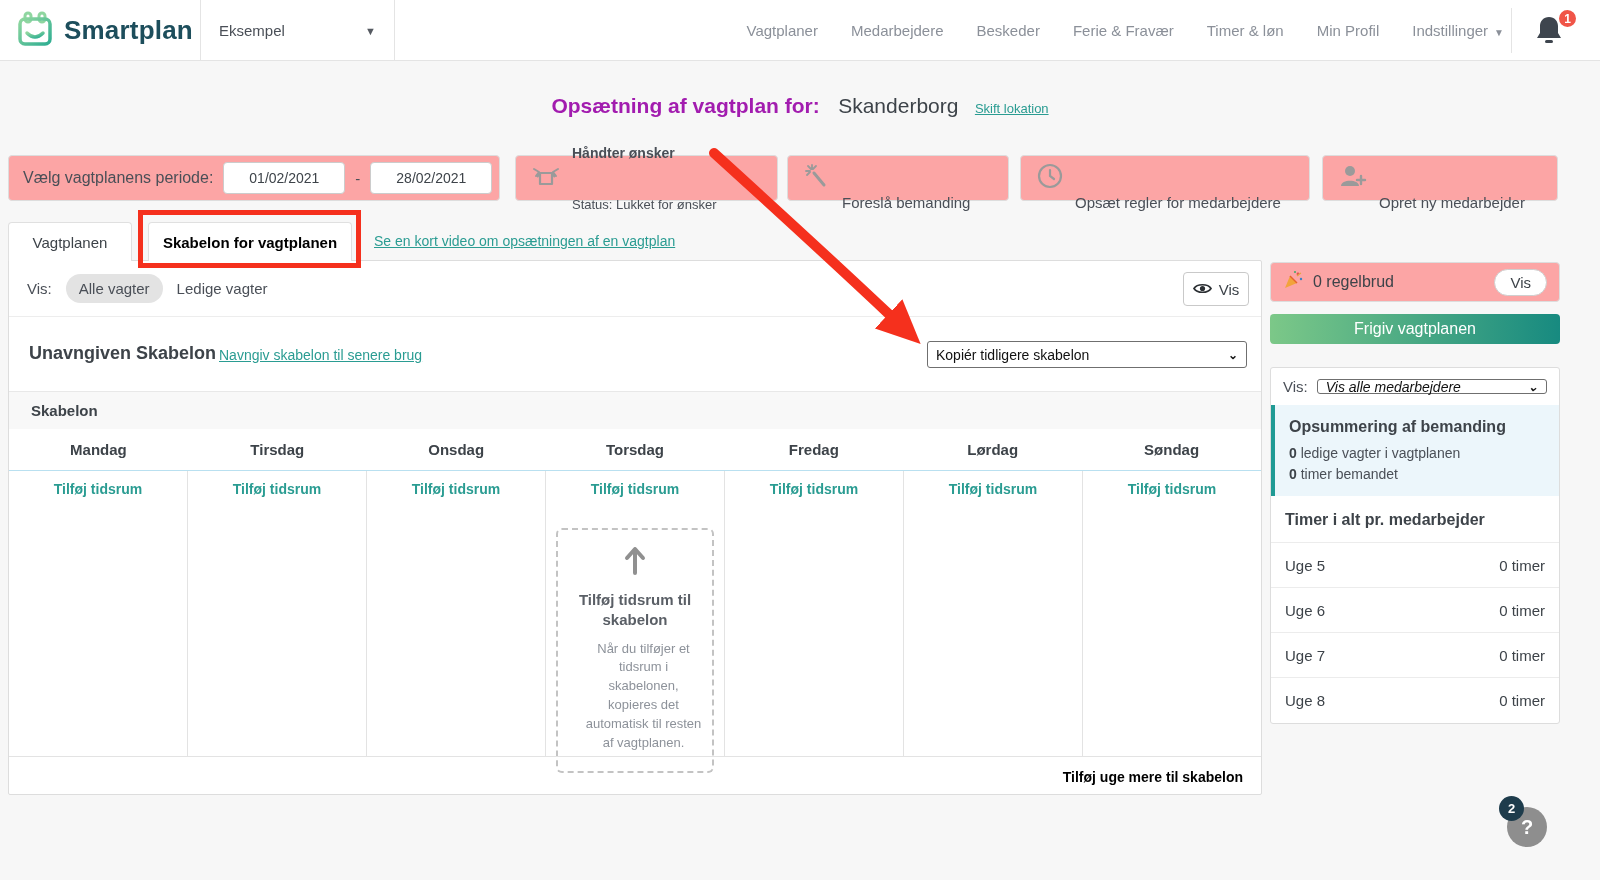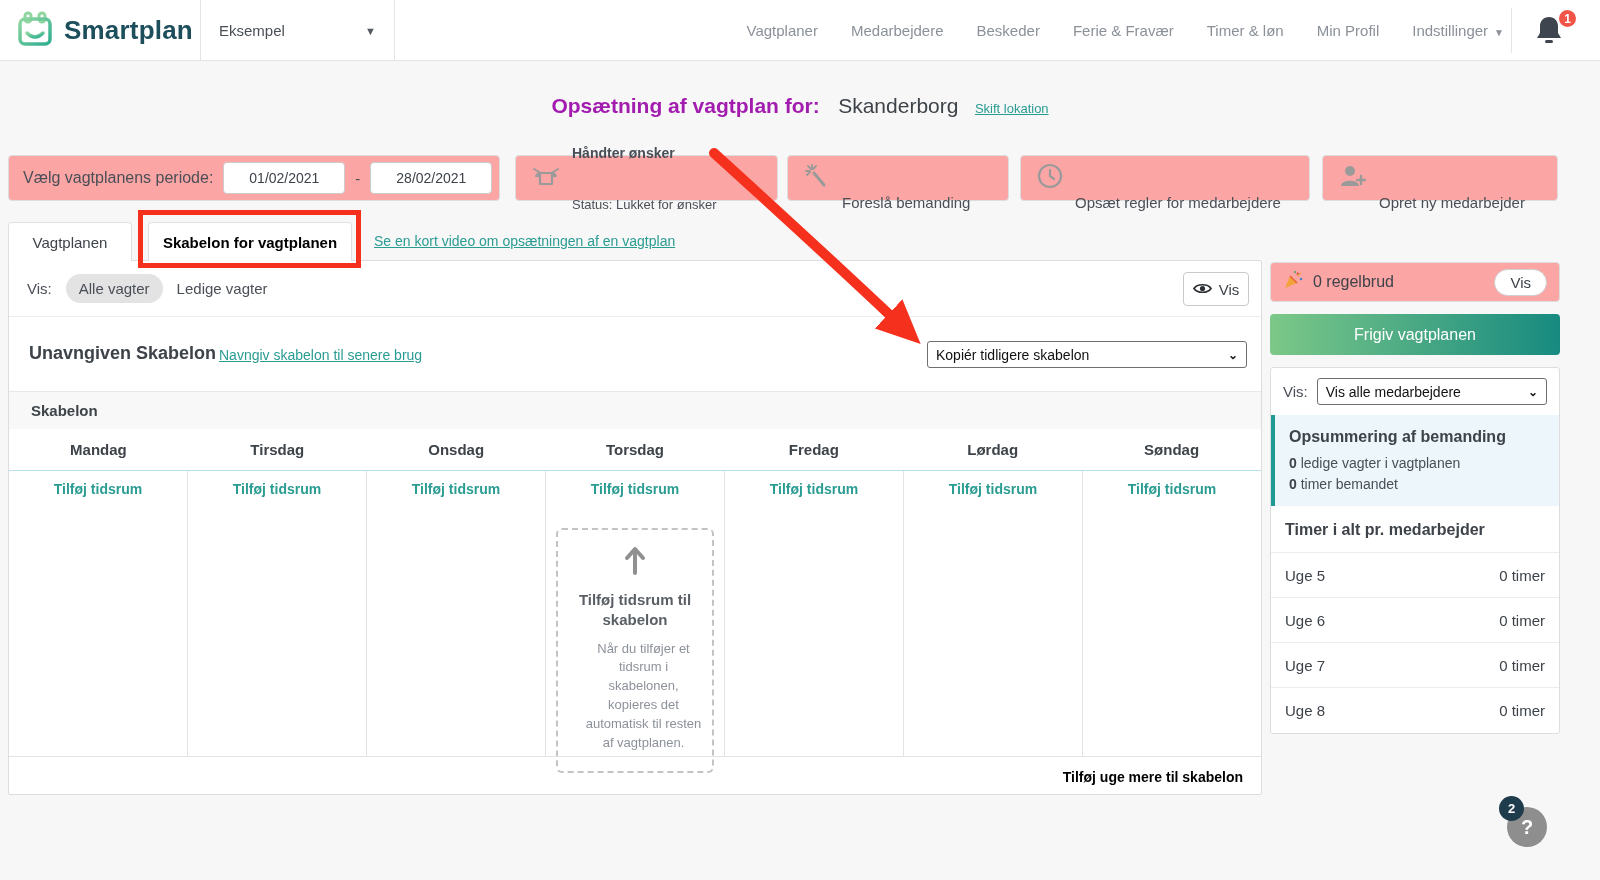--- a/index.html
+++ b/index.html
@@ -154,32 +154,32 @@
   .rulebreak-card {
     position:absolute; left:1270px; top:262px; width:290px; height:40px;
     display:flex; align-items:center; padding:0 12px; gap:10px;
   }
   .rulebreak-label { font-size:16px; color:#3d4349; flex:1; }
   .pill-btn {
     border:1px solid #cfcfcf; border-radius:15px; padding:4px 15px;
     font-size:15px; color:#3d4349; background:#fff; cursor:pointer;
   }
   .release-btn {
-    position:absolute; left:1270px; top:314px; width:290px; height:41px;
+    position:absolute; left:1270px; top:314px; width:290px; height:30px;
     background:linear-gradient(90deg,#7cc888,#178a80); border:none; border-radius:4px;
     color:#fff; font-size:16px; display:flex; align-items:center; justify-content:center;
     cursor:pointer; font-family:"Liberation Sans",sans-serif;
   }
   .side-card {
     position:absolute; left:1270px; top:367px; width:290px;
     background:#fff; border:1px solid #ddd; border-radius:3px;
   }
   .side-vis-row { display:flex; align-items:center; gap:9px; padding:10px 12px; }
   .side-vis-label { font-size:15px; color:#4a4f57; }
-  #side-select { flex:1; height:27px; }
+  #side-select { flex:1; height:15px;font-style:italic; }
   .summary {
     background:#ecf6fb; border-left:4px solid #1f9a94; padding:13px 14px 14px;
   }
   .summary-title { font-size:16px; font-weight:bold; color:#3d4349; margin-bottom:9px; }
   .summary-line { font-size:14px; color:#4a4f57; margin-top:5px; }
   .summary-line b { color:#3d4349; }
   .hours-title {
     padding:15px 14px 13px; font-size:16px; font-weight:bold; color:#3d4349;
     border-bottom:1px solid #ececec;
   }

